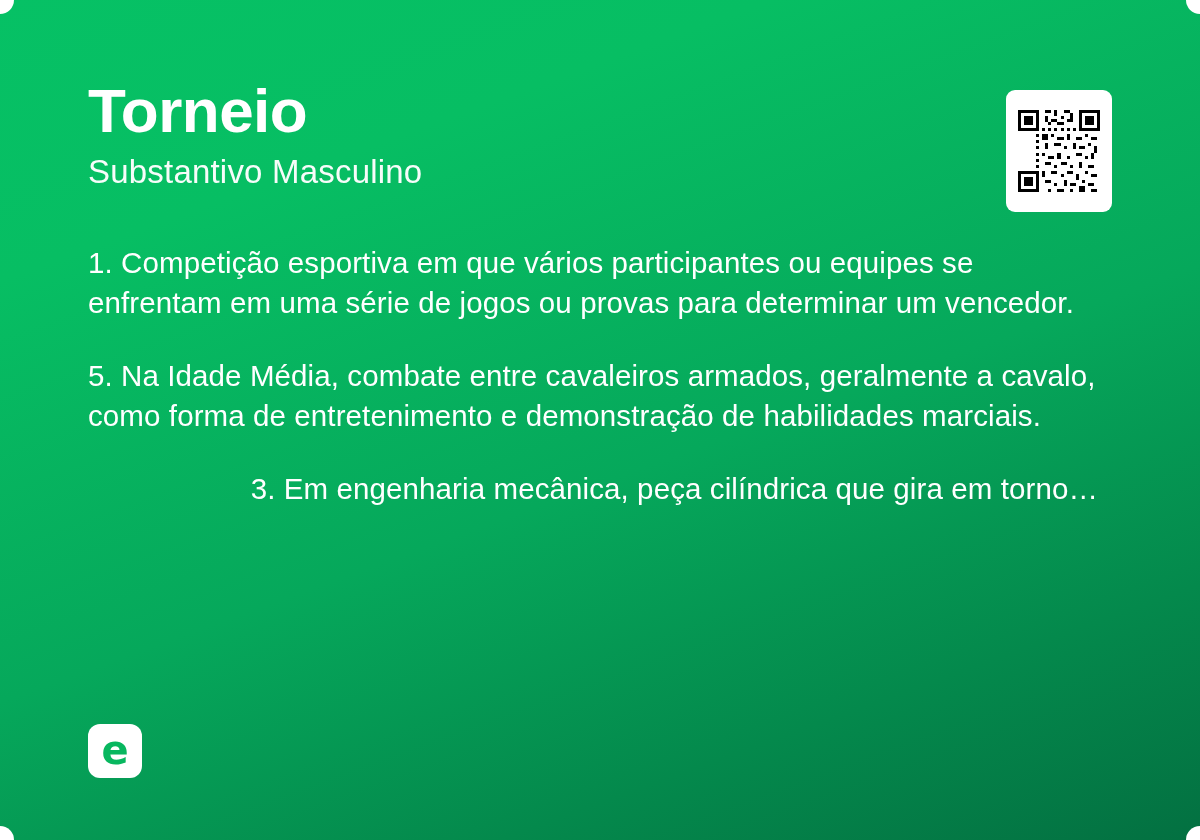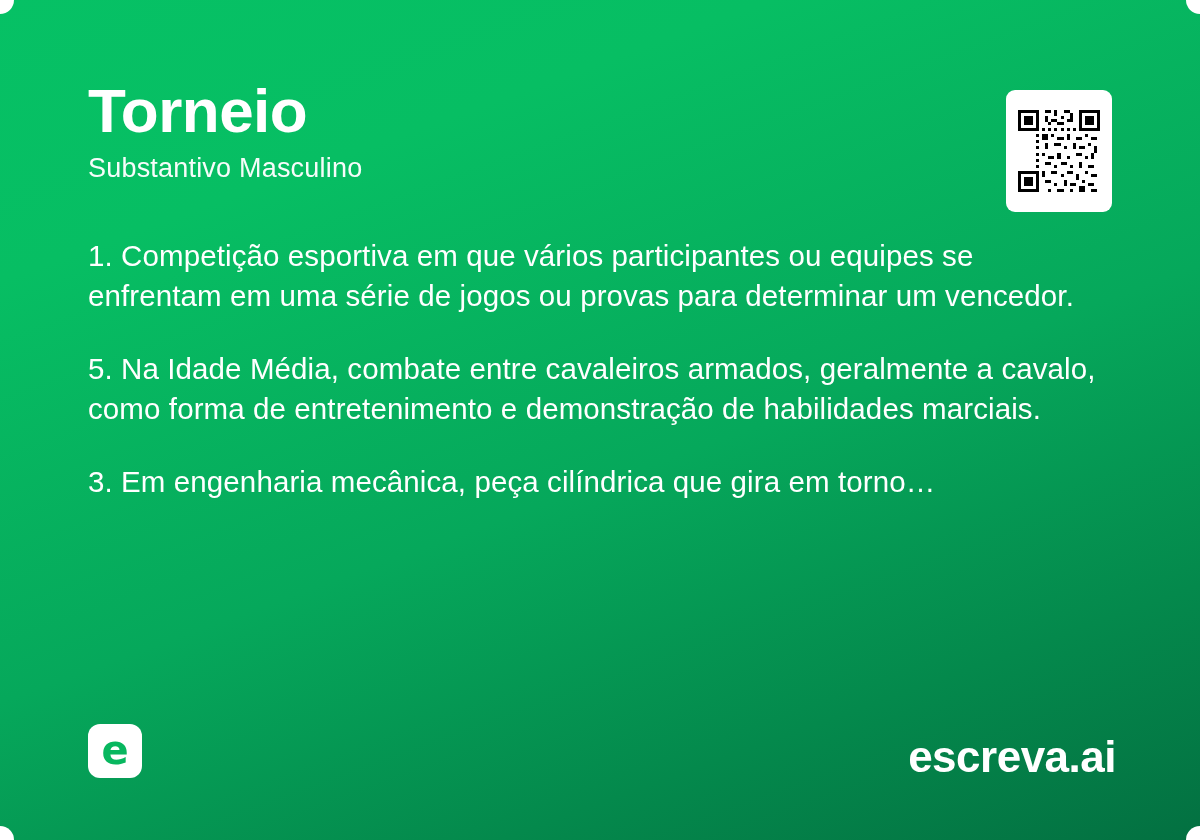--- a/index.html
+++ b/index.html
@@ -59,40 +59,40 @@
     color: #ffffff;
     font-size: 62px;
     font-weight: bold;
     letter-spacing: -0.5px;
     line-height: 1.05;
     margin: 0 0 10px 0;
   }
 
   .pos {
     color: #ffffff;
-    font-size: 27px;
+    font-size: 33px;
     font-weight: 400;
     letter-spacing: 0.2px;
     margin: 0;
     opacity: 0.97;
   }
 
   .definitions {
     margin-top: 52px;
     max-width: 1010px;
   }
 
   .definition {
     color: #ffffff;
     font-size: 29.5px;
     line-height: 1.34;
     margin: 0 0 34px 0;
     letter-spacing: 0.1px;
   }
-  .definition:last-child { margin-bottom: 0; }
+  .definition:last-child { margin-bottom: 0; text-align: right; }
 
   
   .qr {
     position: absolute;
     right: 88px;
     top: 90px;
     width: 106px;
     height: 122px;
     background: #ffffff;
     border-radius: 9px;
@@ -246,14 +246,13 @@
           <rect x="21" y="26" width="2" height="2"></rect>
         <rect x="25" y="27" width="2" height="1"></rect>
       </g>
     </svg>
   </div>
 
   <div class="footer-logo">
     <span class="glyph">e</span>
   </div>
 
-  <div class="brand">escreva.ai</div>
 </div>
 
 </body></html>

